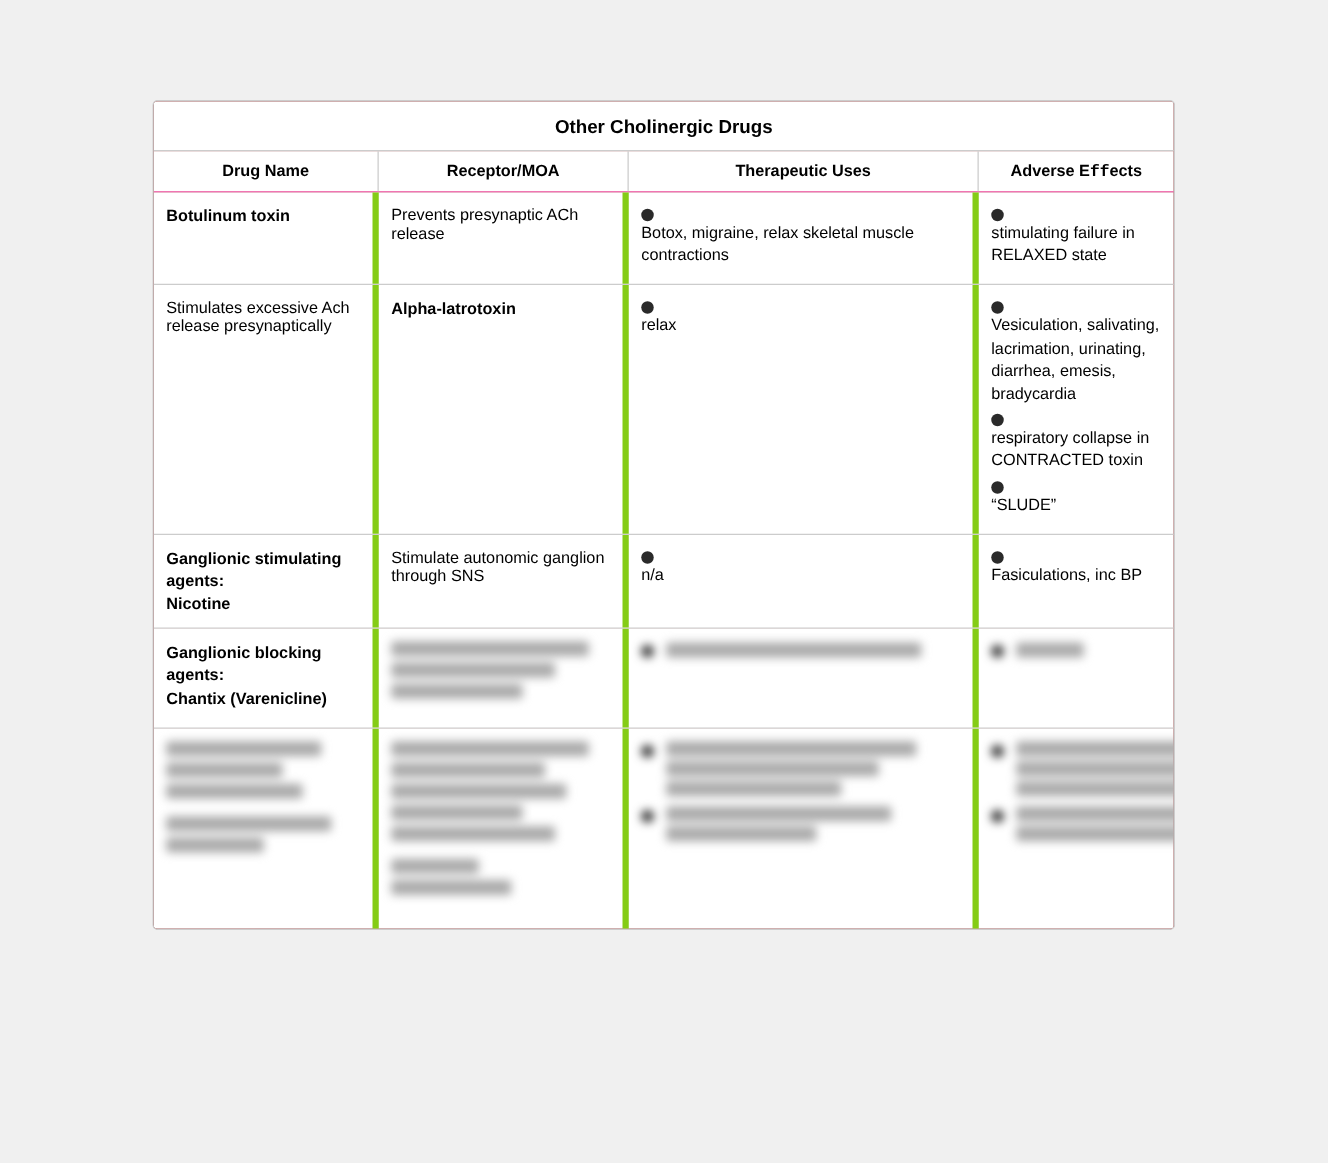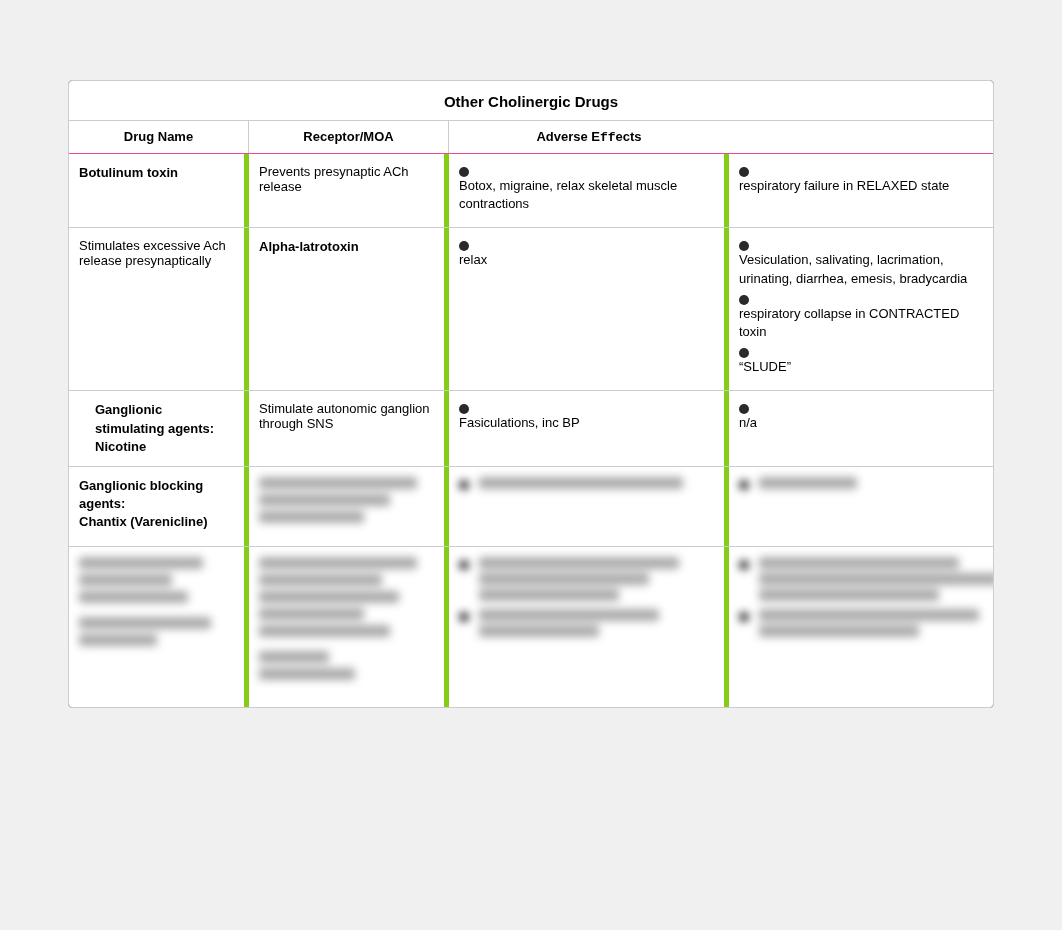--- a/index.html
+++ b/index.html
@@ -11,21 +11,21 @@
       justify-content: center;
       align-items: flex-start;
       padding: 80px 20px;
       min-height: 930px;
       width: 1062px;
     }
     .table-container {
       background: #7f1d1d;
       border: 1px solid #cccccc;
       border-radius: 4px;
-      width: 926px;
+      width: 818px;
       overflow: hidden;
     }
     .table-title {
       text-align: center;
       font-weight: bold;
       font-size: 15px;
       padding: 12px 10px 10px;
       background: #ffffff;
       border-bottom: 1px solid #cccccc;
     }
@@ -90,20 +90,21 @@
     }
   </style>
 </head>
 <body>
 
 <div class="table-container">
   <div class="table-title">Other Cholinergic Drugs</div>
   <div class="table-header">
     <div class="col-header">Drug Name</div>
     <div class="col-header">Receptor/MOA</div>
+    <div class="col-header">Therapeutic Uses</div>
     <div class="col-header">Adverse E<span style="font-family: Liberation Mono, monospace;">ff</span>ects</div>
   </div>
 
   <div class="table-row">
     <div class="cell">
       <span class="drug-name">Botulinum toxin</span>
     </div>
     <div class="cell">
       <span>Prevents presynaptic ACh release</span>
     </div>
@@ -112,21 +113,21 @@
         <li>
           <span class="bullet"></span>
           <span>Botox, migraine, relax skeletal muscle contractions</span>
         </li>
       </ul>
     </div>
     <div class="cell">
       <ul class="bullet-list">
         <li>
           <span class="bullet"></span>
-          <span>respiratory failure in RELAXED state</span>
+          <span>stimulating failure in RELAXED state</span>
         </li>
       </ul>
     </div>
   </div>
 
   <div class="table-row">
     <div class="cell">
       <span>Stimulates excessive Ach release presynaptically</span>
     </div>
     <div class="cell">
@@ -153,39 +154,39 @@
         <li>
           <span class="bullet"></span>
           <span>“SLUDE”</span>
         </li>
       </ul>
     </div>
   </div>
 
   <div class="table-row">
     <div class="cell">
-      <div class="drug-name" style="white-space: pre-line; margin-left: 16px;">Ganglionic stimulating agents:
+      <div class="drug-name" style="white-space: pre-line;">Ganglionic stimulating agents:
 Nicotine</div>
     </div>
     <div class="cell">
       <span>Stimulate autonomic ganglion through SNS</span>
     </div>
     <div class="cell">
       <ul class="bullet-list">
         <li>
           <span class="bullet"></span>
+          <span>n/a</span>
+        </li>
+      </ul>
+    </div>
+    <div class="cell">
+      <ul class="bullet-list">
+        <li>
+          <span class="bullet"></span>
           <span>Fasiculations, inc BP</span>
-        </li>
-      </ul>
-    </div>
-    <div class="cell">
-      <ul class="bullet-list">
-        <li>
-          <span class="bullet"></span>
-          <span>n/a</span>
         </li>
       </ul>
     </div>
   </div>
 
   <div class="table-row" style="min-height: 80px;">
     <div class="cell">
       <div class="drug-name">
         <span style="white-space: pre-line;">Ganglionic blocking agents:
 Chantix (Varenicline)</span>

